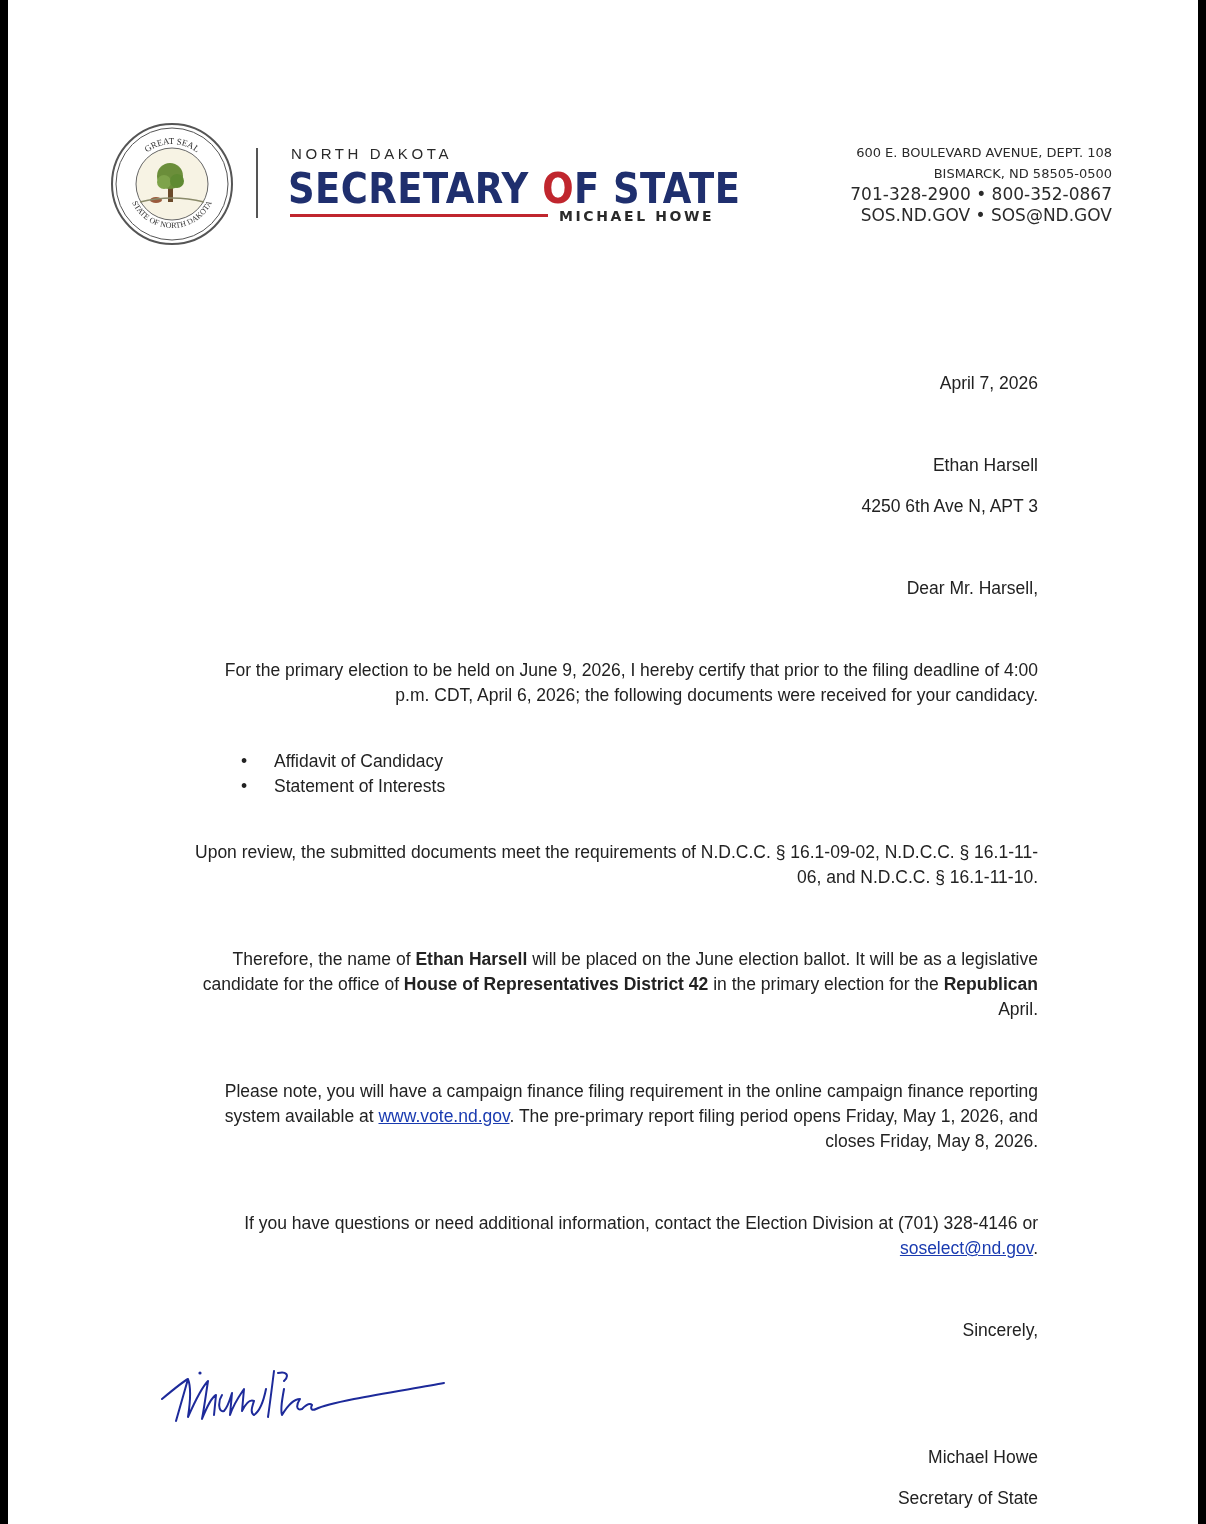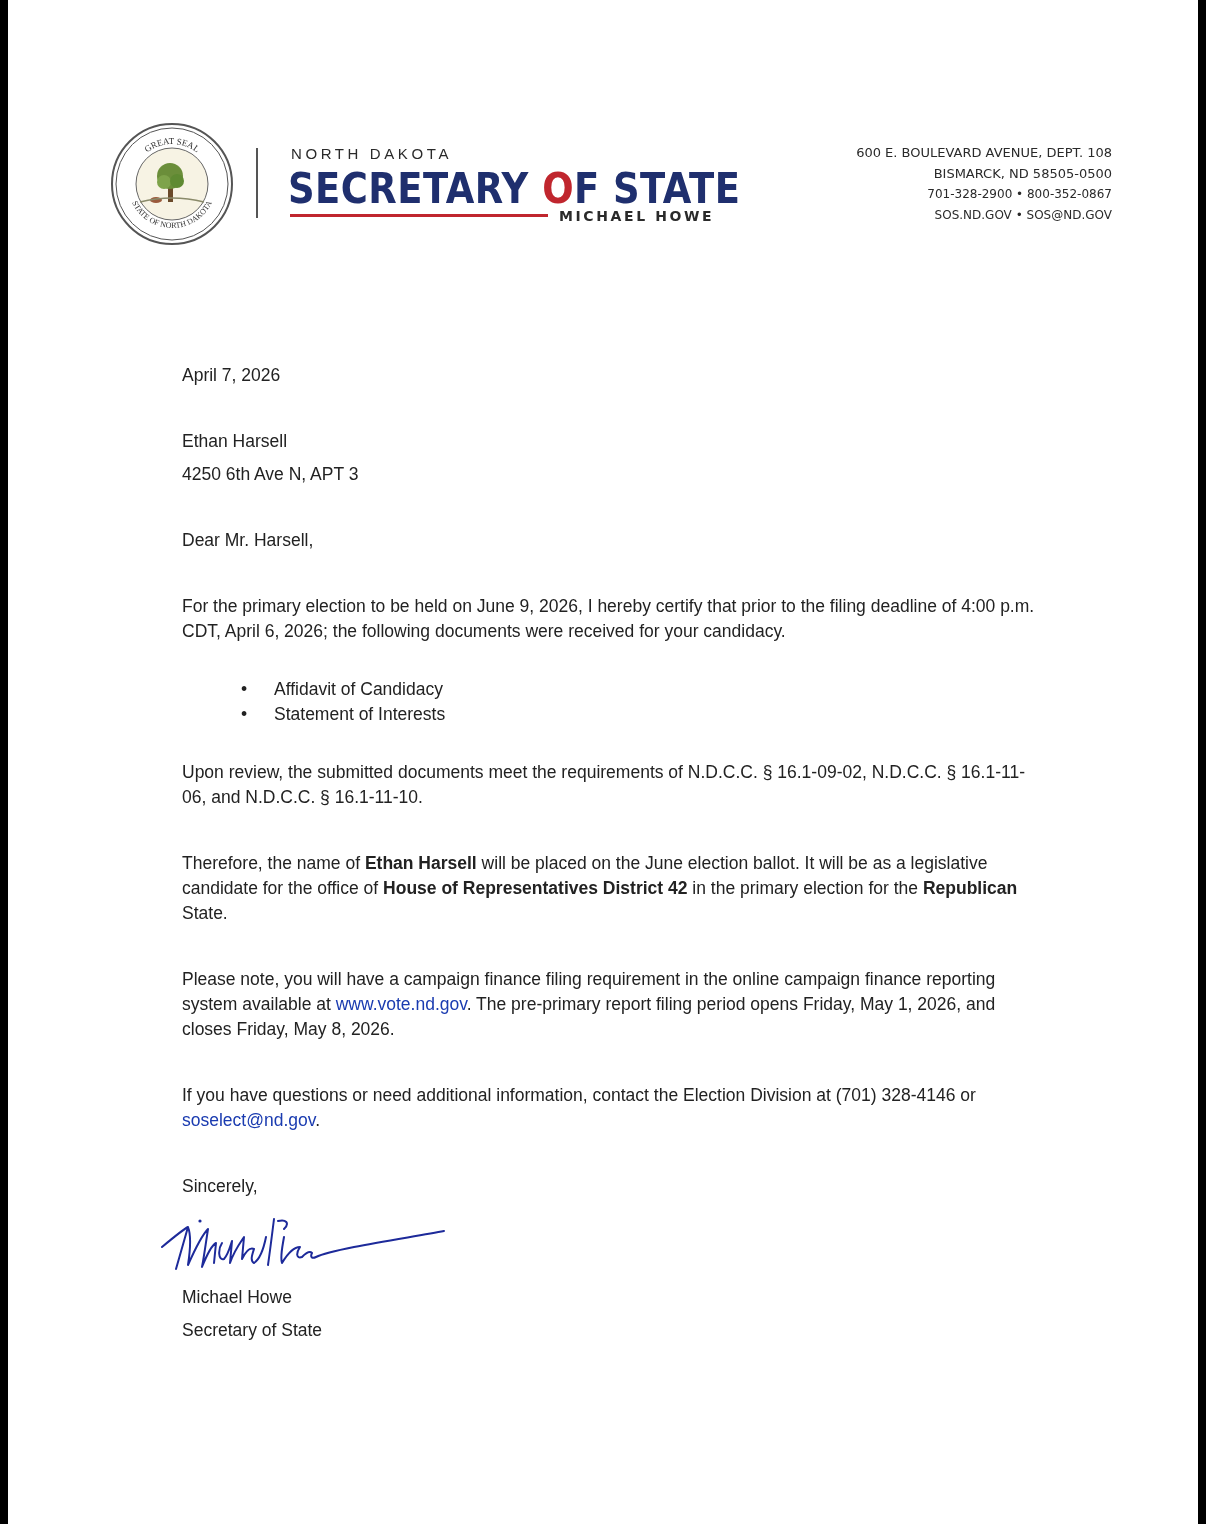--- a/index.html
+++ b/index.html
@@ -25,34 +25,34 @@
   .redline { position: absolute; left: 282px; top: 214px; width: 258px; height: 3px; background: #c0262e; }
   .org-sub {
     position: absolute; left: 551px; top: 208px; font-size: 14px; font-weight: bold;
     letter-spacing: 2.6px; color: #2a2a2a; font-family: "DejaVu Sans", sans-serif;
   }
   .addr {
     position: absolute; right: 86px; top: 143px; text-align: right;
     font-family: "DejaVu Sans", sans-serif; color: #2a2a2a;
   }
   .addr div { font-size: 13px; line-height: 20.5px; white-space: nowrap; margin-left: 28px; }
-  .addr .small { font-size: 12px; }
+  .addr .small { font-size: 17px; }
 
   
   .letter {
     position: absolute; left: 166px; top: 355px; width: 880px;
     font-size: 17.5px; line-height: 25px; color: #222;
   }
-  .letter p { margin: 8px; }
+  .letter p { margin: 16px; text-align: right; }
   .gap { height: 25px; }
   .letter ul { margin: 0; padding-left: 100px; list-style: none; }
   .letter ul li { position: relative; }
   .letter ul li::before { content: "•"; position: absolute; left: -33px; }
   .b { font-weight: bold; }
-  a.link { color: #1a3bb0; }
+  a.link { color: #1a3bb0; text-decoration: underline; }
   .sig { position: relative; height: 70px; margin-left: -20px; }
 </style>
 </head>
 <body>
 
 <div class="page">
 
   <svg class="seal" viewBox="0 0 124 124">
     <defs>
       <path id="arcTop" d="M22,62 A40,40 0 0 1 102,62"></path>
@@ -97,21 +97,21 @@
     <div class="gap"></div>
     <p>For the primary election to be held on June 9, 2026, I hereby certify that prior to the filing deadline of 4:00 p.m. CDT, April 6, 2026; the following documents were received for your candidacy.</p>
     <div class="gap"></div>
     <ul>
       <li>Affidavit of Candidacy</li>
       <li>Statement of Interests</li>
     </ul>
     <div class="gap"></div>
     <p>Upon review, the submitted documents meet the requirements of N.D.C.C. § 16.1-09-02, N.D.C.C. § 16.1-11-06, and N.D.C.C. § 16.1-11-10.</p>
     <div class="gap"></div>
-    <p><span>Therefore, the name of </span><span class="b">Ethan Harsell</span><span> will be placed on the June election ballot.  It will be as a legislative candidate for the office of </span><span class="b">House of Representatives District 42</span><span> in the primary election for the </span><span class="b">Republican</span><span> State.</span></p>
+    <p><span>Therefore, the name of </span><span class="b">Ethan Harsell</span><span> will be placed on the June election ballot.  It will be as a legislative candidate for the office of </span><span class="b">House of Representatives District 42</span><span> in the primary election for the </span><span class="b">Republican</span><span> April.</span></p>
     <div class="gap"></div>
     <p><span>Please note, you will have a campaign finance filing requirement in the online campaign finance reporting system available at </span><a class="link">www.vote.nd.gov</a><span>. The pre-primary report filing period opens Friday, May 1, 2026, and closes Friday, May 8, 2026.</span></p>
     <div class="gap"></div>
     <p><span>If you have questions or need additional information, contact the Election Division at (701) 328-4146 or </span><a class="link">soselect@nd.gov</a><span>.</span></p>
     <div class="gap"></div>
     <p>Sincerely,</p>
     <div class="sig">
       <svg width="300" height="70" viewBox="0 0 300 70">
         <path d="M8 40 C20 30 30 22 34 20 L22 62 M34 20 C38 30 36 45 34 58 C42 40 50 26 54 22 C52 35 50 50 48 60 C54 45 58 38 62 36 L60 56 M68 36 C64 42 64 54 70 52 C74 48 76 40 78 34 L76 56 C80 44 86 36 90 30 L88 52 C92 44 96 40 100 42 C98 48 96 54 100 56 M100 56 C106 52 110 40 112 30 M120 12 C118 28 116 44 114 58 M124 14 C132 12 136 16 130 22 M130 30 C128 42 126 50 128 56 C134 46 140 40 146 40 C142 46 142 52 148 50 C152 46 156 44 158 46 C156 50 158 52 162 50 C170 46 180 44 200 40 C230 34 270 28 290 24" fill="none" stroke="#1d2a9a" stroke-width="2" stroke-linecap="round" stroke-linejoin="round"></path>
         <circle cx="46" cy="14" r="1.6" fill="#1d2a9a"></circle>

